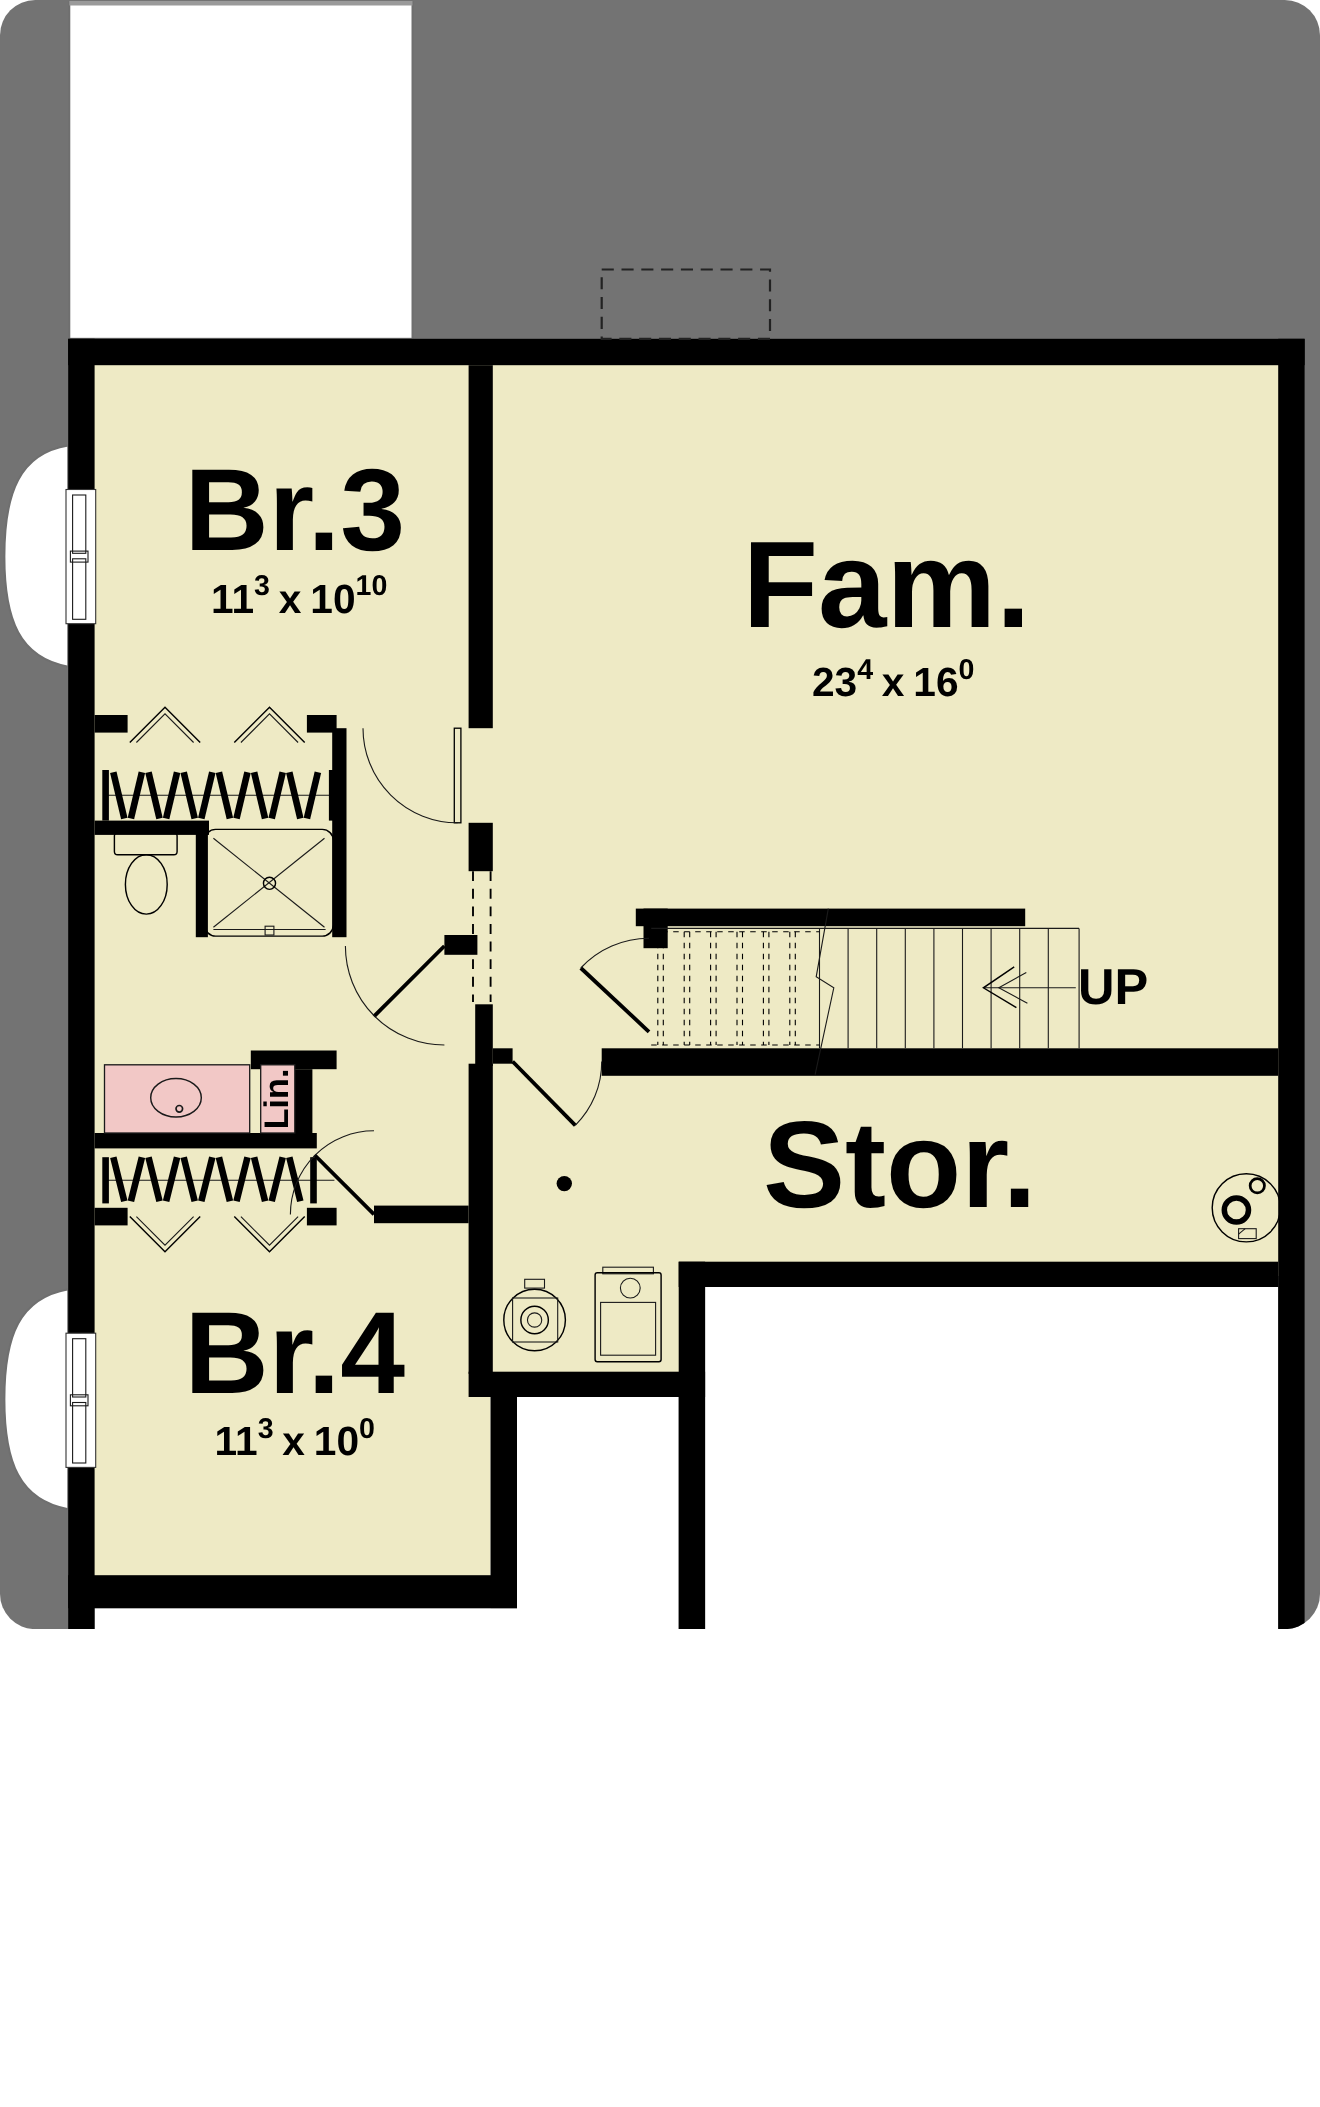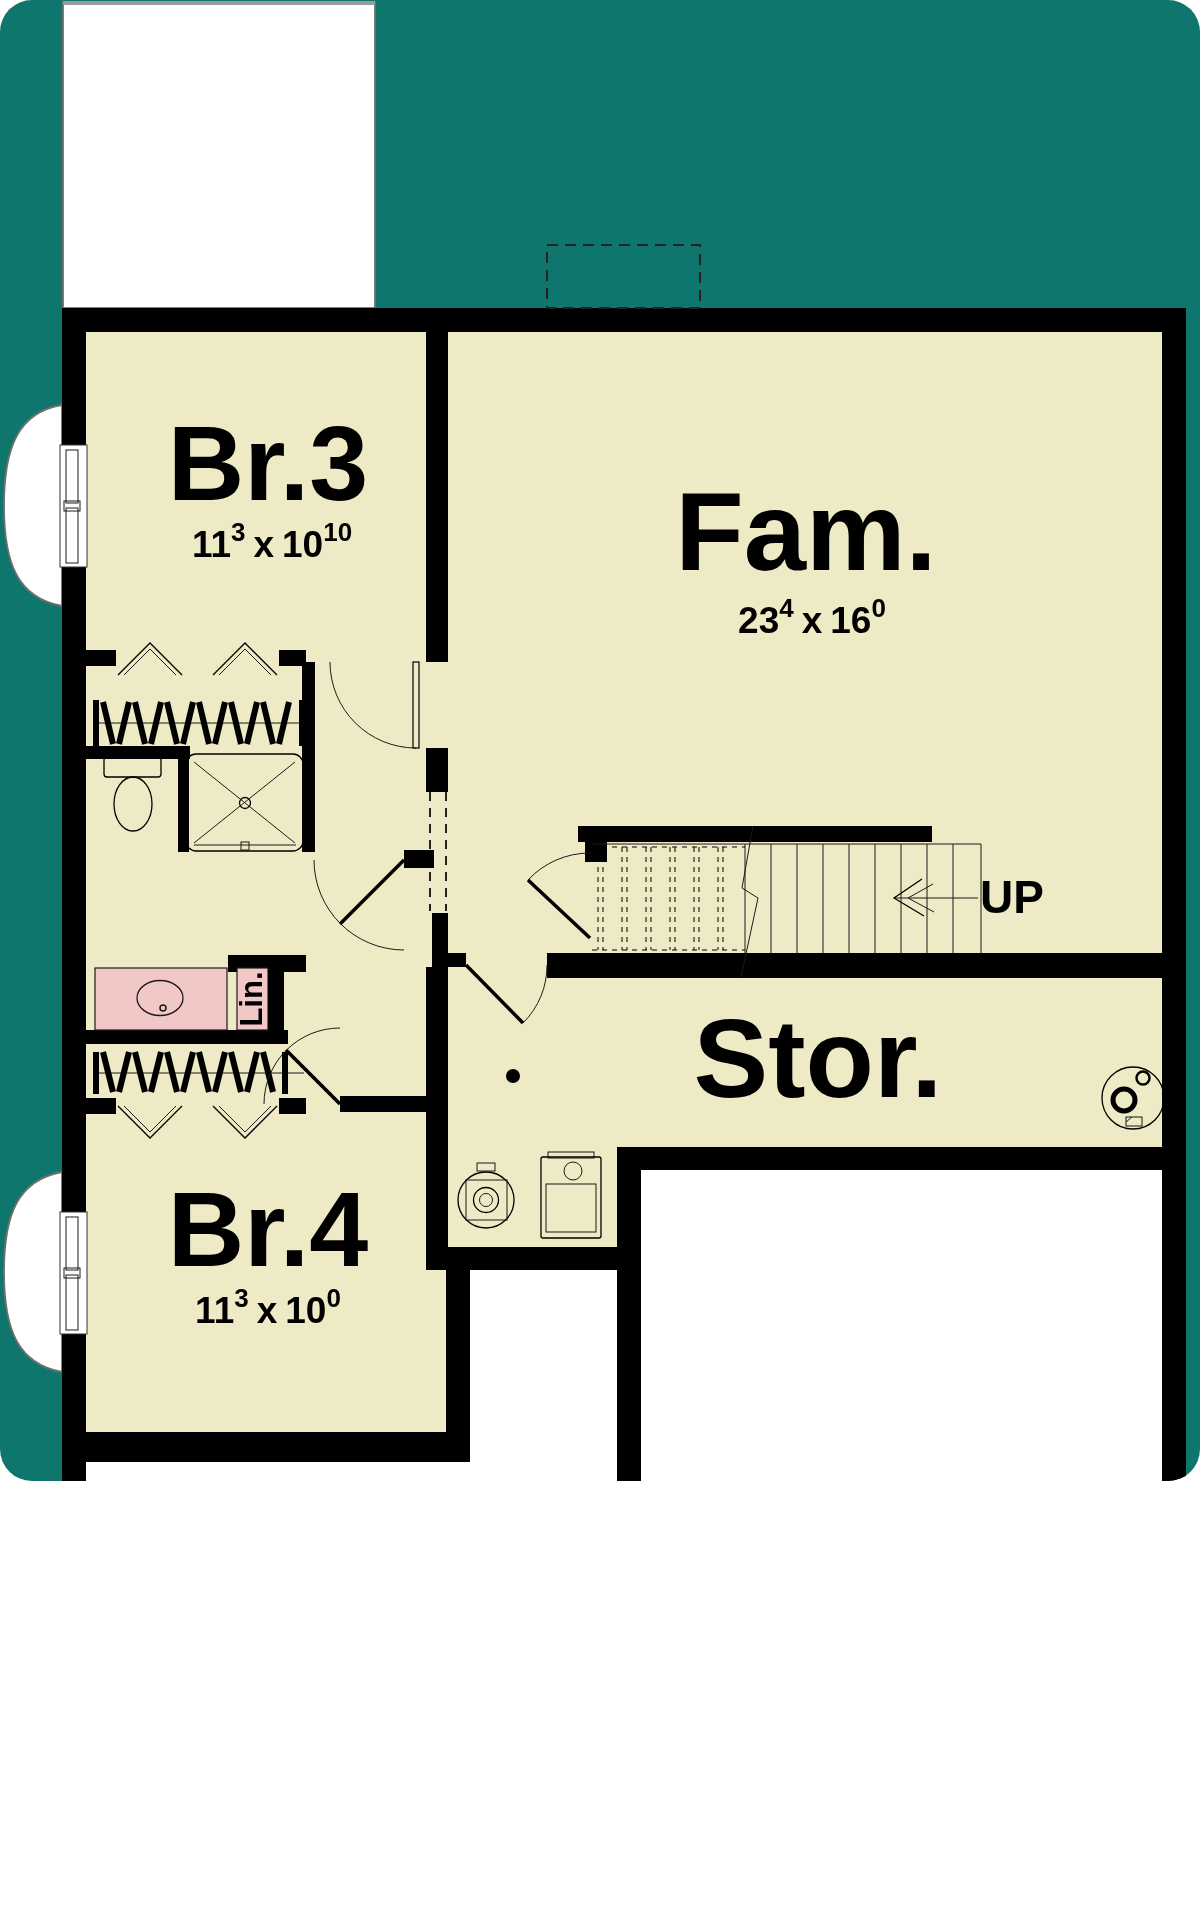--- a/index.html
+++ b/index.html
@@ -1,16 +1,16 @@
 <!DOCTYPE html>
 <html><head>
 <meta charset="utf-8">
 <style>
   html,body{margin:0;padding:0;background:#ffffff;}
-  .canvas{position:relative;width:1200px;height:1481px;background:#0f766e;overflow:hidden;border-radius:32px;}
+  .canvas{position:relative;width:1200px;height:1481px;background:#737373;overflow:hidden;border-radius:32px;}
   svg{display:block;}
   .wall{fill:#000000;stroke:none;}
   .floor{fill:#eeeac5;}
   .whitearea{fill:#ffffff;}
   .thin{stroke:#000000;stroke-width:1.3;fill:none;}
   .thin2{stroke:#1a1a1a;stroke-width:1;fill:none;}
   .gray{stroke:#6f6f6f;stroke-width:1.8;fill:#ffffff;}
   .fixpink{fill:#f2c8c6;stroke:#1a1a1a;stroke-width:1.2;}
   .roomlabel{font-family:"Liberation Sans",sans-serif;font-weight:bold;fill:#000;text-anchor:middle;}
   .big{font-size:106px;}

